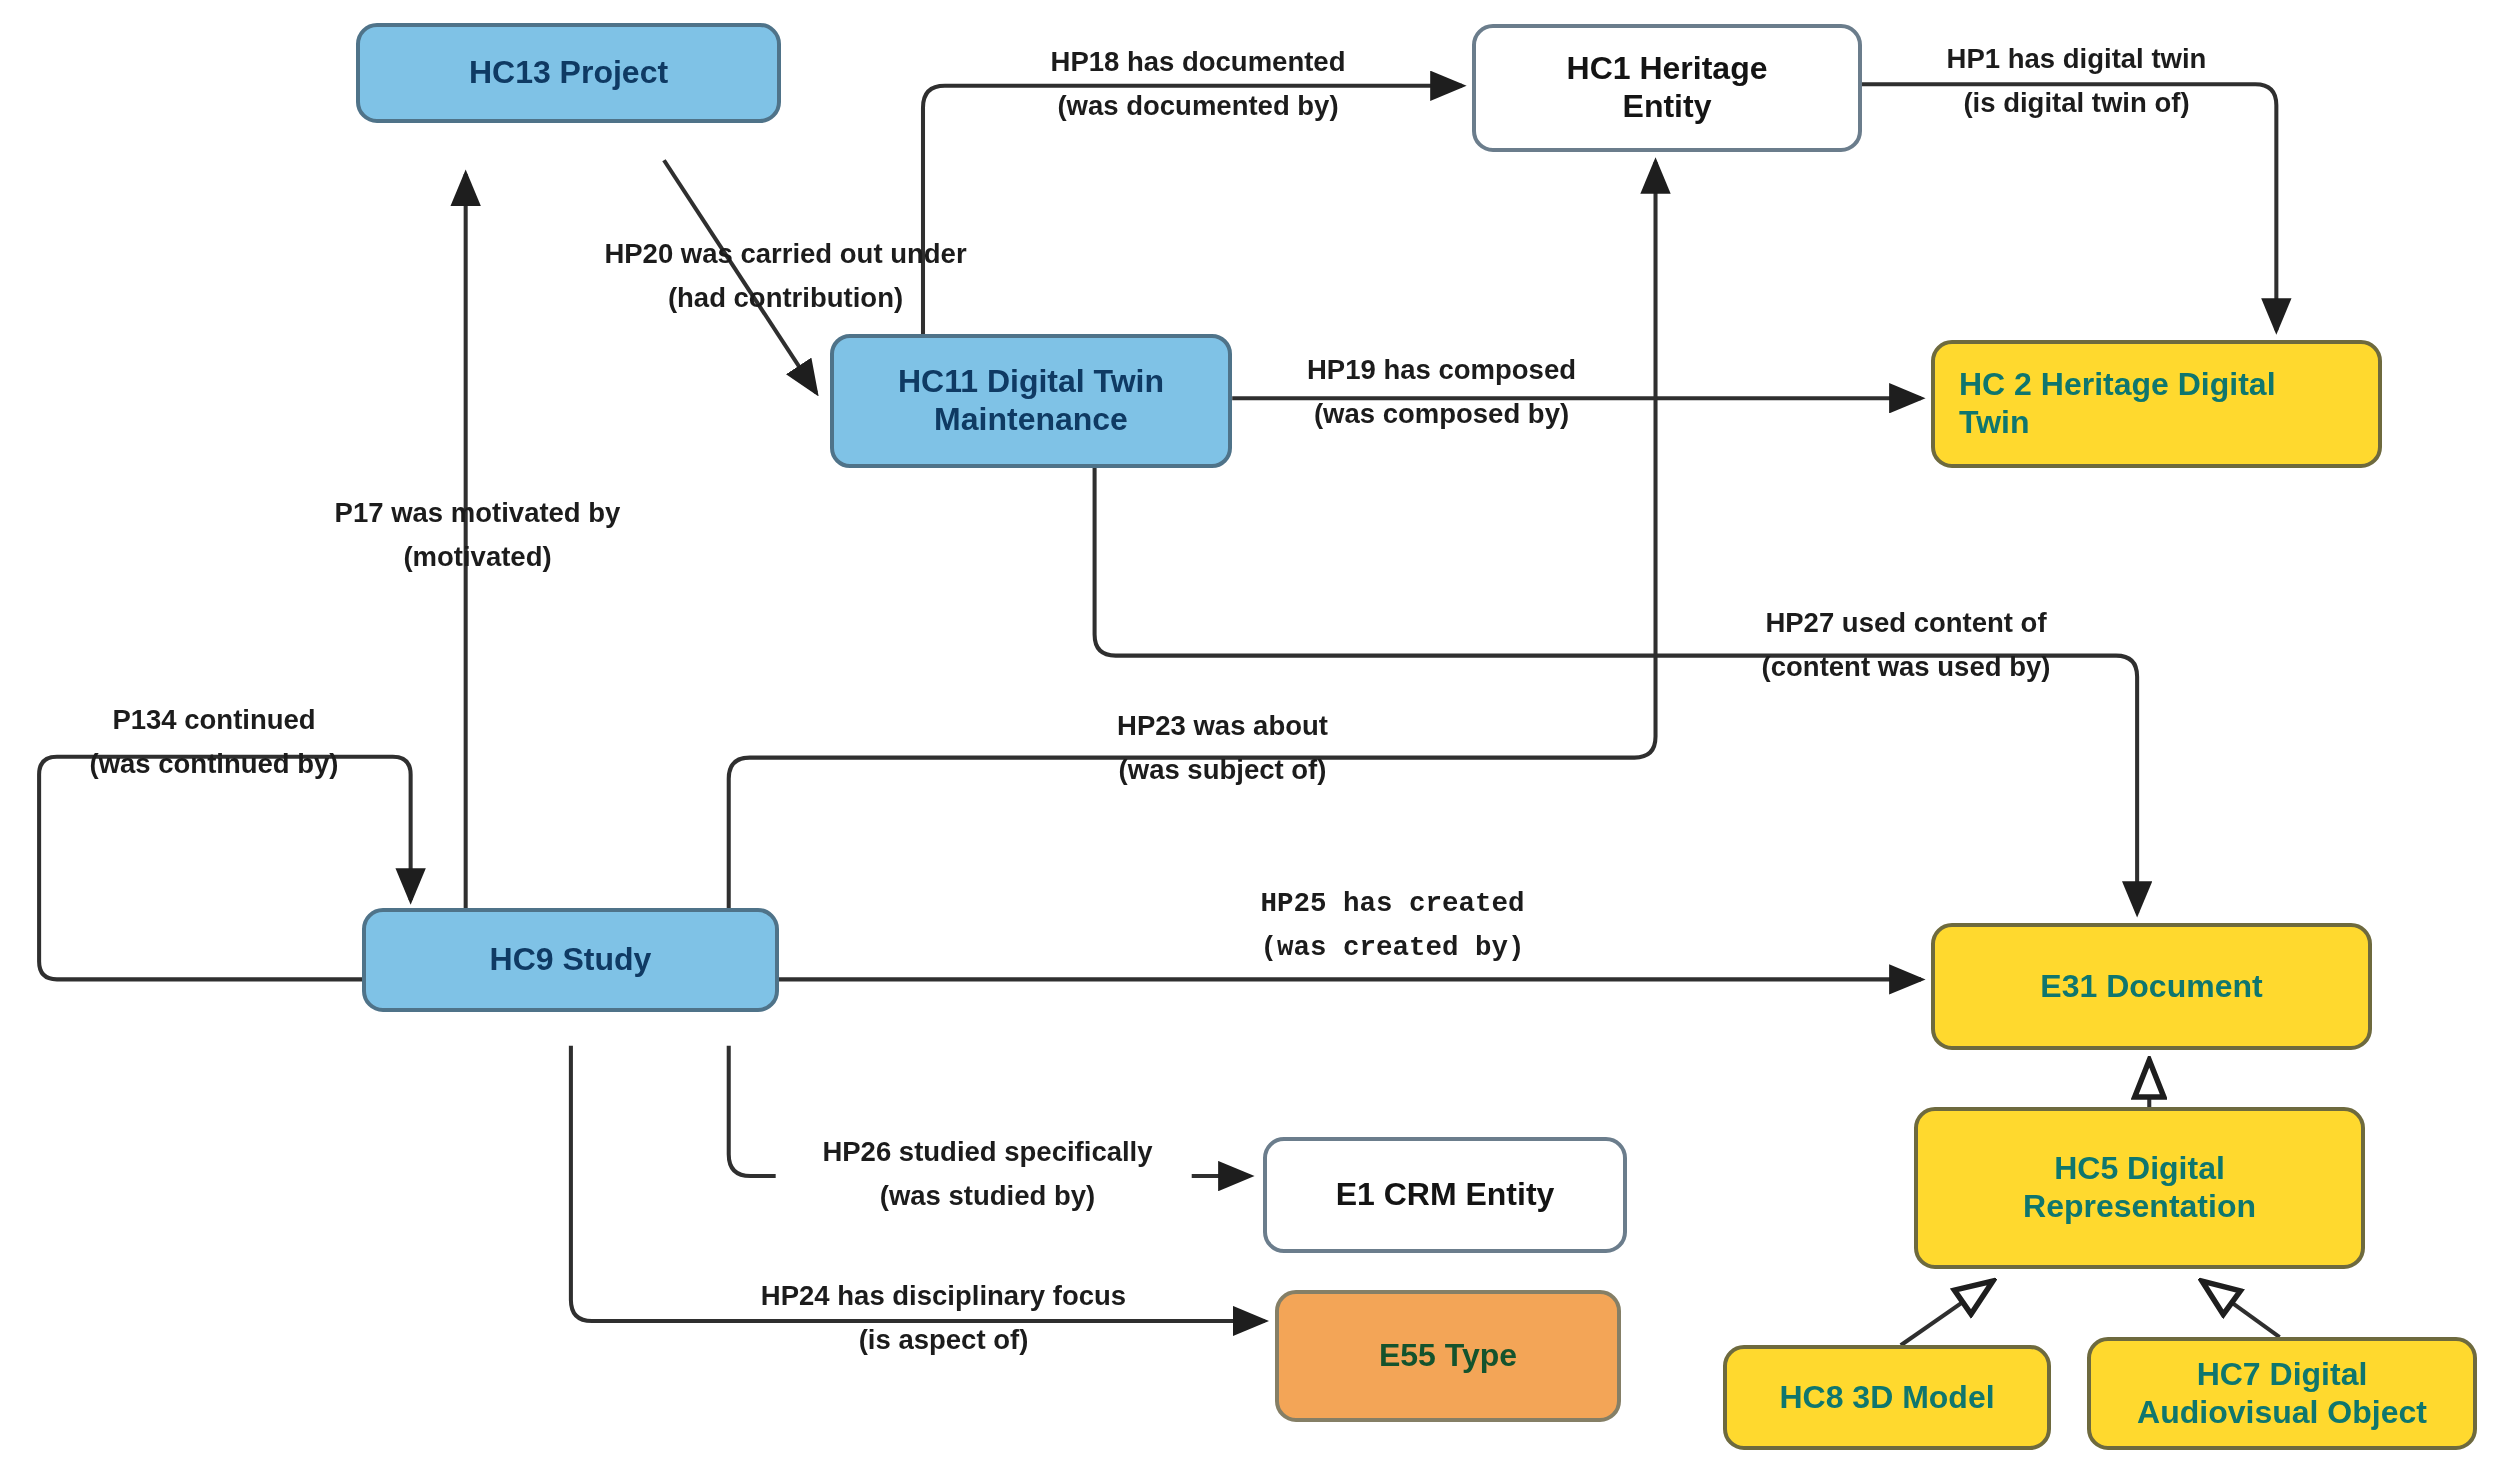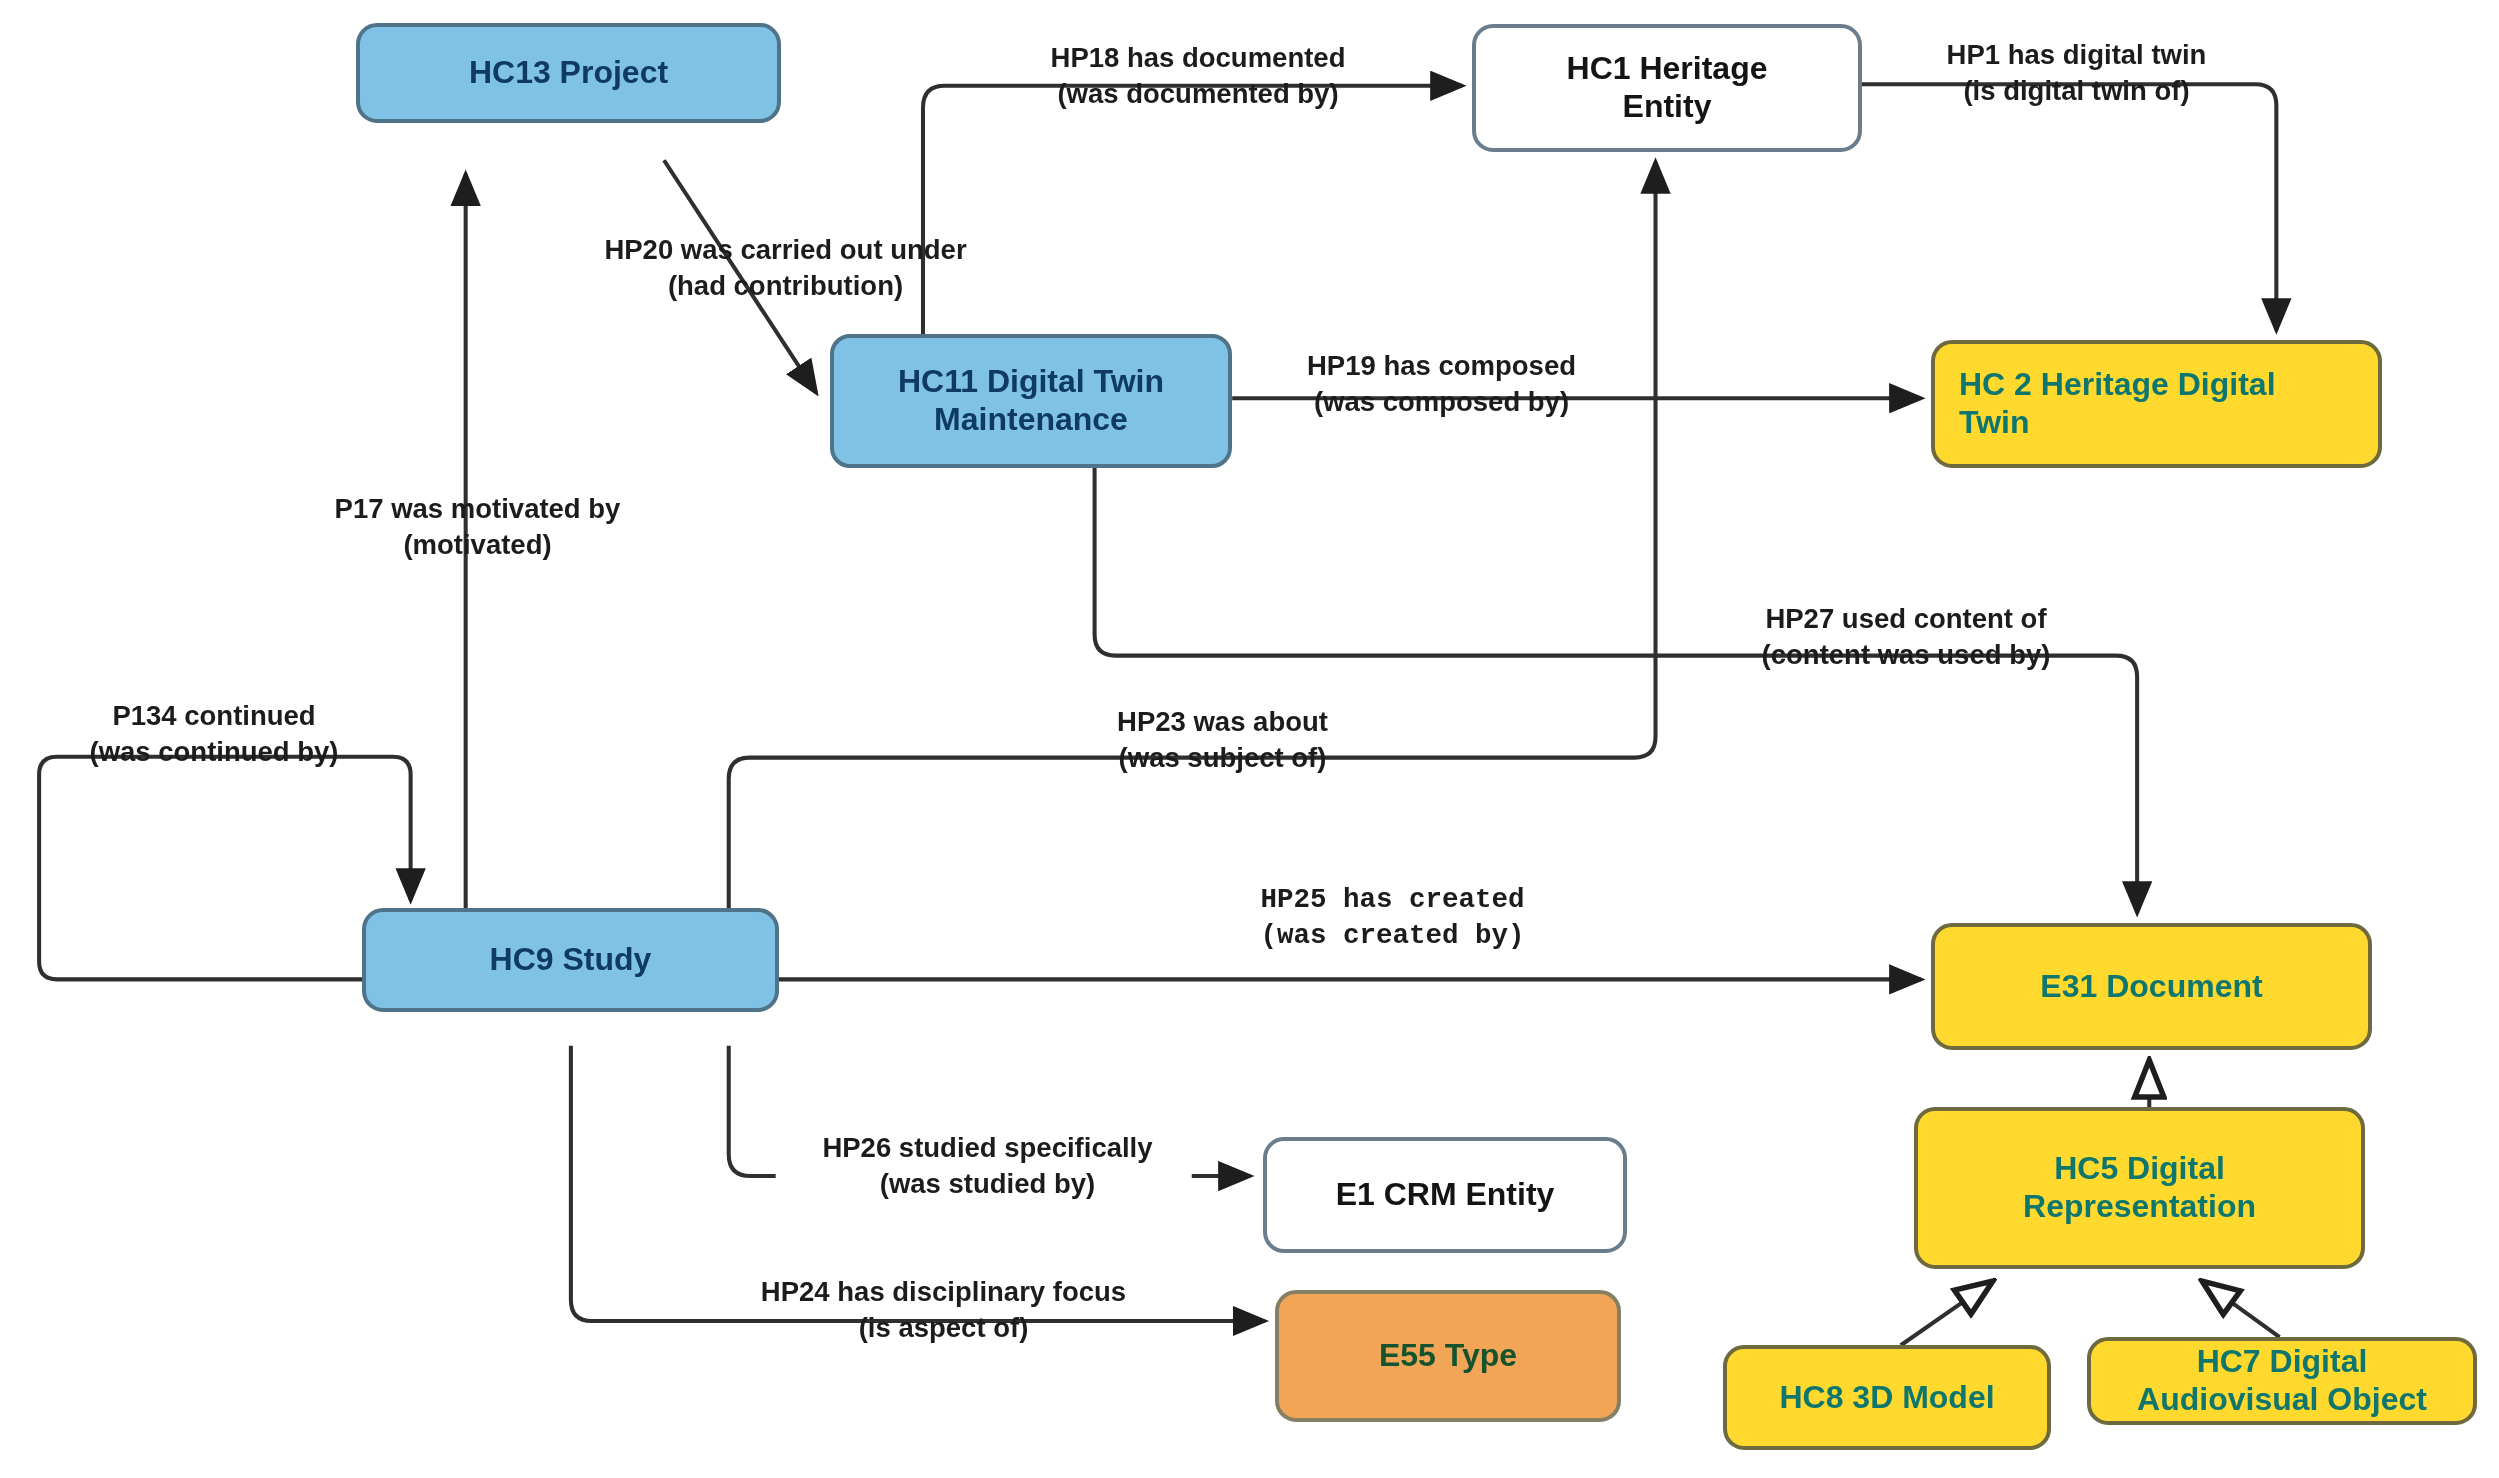--- a/index.html
+++ b/index.html
@@ -21,21 +21,21 @@
     text-align:center;white-space:pre-line;
     padding:4.9px 11.3px;
   }
   .node.blue{background:#7fc2e6;border-color:#4f7389;color:#0f3a63;}
   .node.yellow{background:#ffd92e;border-color:#6e6a3e;color:#0f766e;}
   .node.orange{background:#f3a557;border-color:#857f66;color:#14532d;}
   .node.white{background:#ffffff;border-color:#6b7d8c;color:#141414;}
   .node.left-text{justify-content:flex-start;text-align:left;padding-left:24px;}
   .edge-label{
     position:absolute;
-    font-weight:bold;font-size:27.5px;line-height:36px;
+    font-weight:bold;font-size:27.5px;line-height:44px;
     color:#1c1c1c;text-align:center;white-space:pre-line;
   }
 </style>
 </head>
 <body>
 
 <div id="canvas">
 
   <svg id="wires" viewBox="0 0 3088 1826" xmlns="http://www.w3.org/2000/svg">
     <defs>
@@ -85,21 +85,21 @@
 Maintenance</div>
   <div class="node yellow left-text" style="left:1931px;top:340px;width:451px;height:128px;">HC 2 Heritage Digital
 Twin</div>
   <div class="node blue" style="left:362px;top:908px;width:417px;height:104px;">HC9 Study</div>
   <div class="node yellow" style="left:1931px;top:923px;width:441px;height:127px;">E31 Document</div>
   <div class="node yellow" style="left:1914px;top:1107px;width:451px;height:162px;">HC5 Digital
 Representation</div>
   <div class="node white" style="left:1263px;top:1137px;width:364px;height:116px;">E1 CRM Entity</div>
   <div class="node orange" style="left:1275px;top:1290px;width:346px;height:132px;">E55 Type</div>
   <div class="node yellow" style="left:1723px;top:1345px;width:328px;height:105px;">HC8 3D Model</div>
-  <div class="node yellow" style="left:2087px;top:1337px;width:390px;height:88px;text-align:center;">HC7 Digital
+  <div class="node yellow" style="left:2087px;top:1337px;width:390px;height:113px;text-align:center;">HC7 Digital
 Audiovisual Object</div>
 
   <div class="edge-label" style="left:923px;top:40px;width:550px;">HP18 has documented
 (was documented by)</div>
   <div class="edge-label" style="left:1870px;top:37px;width:413px;">HP1 has digital twin
 (is digital twin of)</div>
   <div class="edge-label" style="left:498px;top:232px;width:575px;">HP20 was carried out under
 (had contribution)</div>
   <div class="edge-label" style="left:259px;top:491px;width:437px;">P17 was motivated by
 (motivated)</div>

